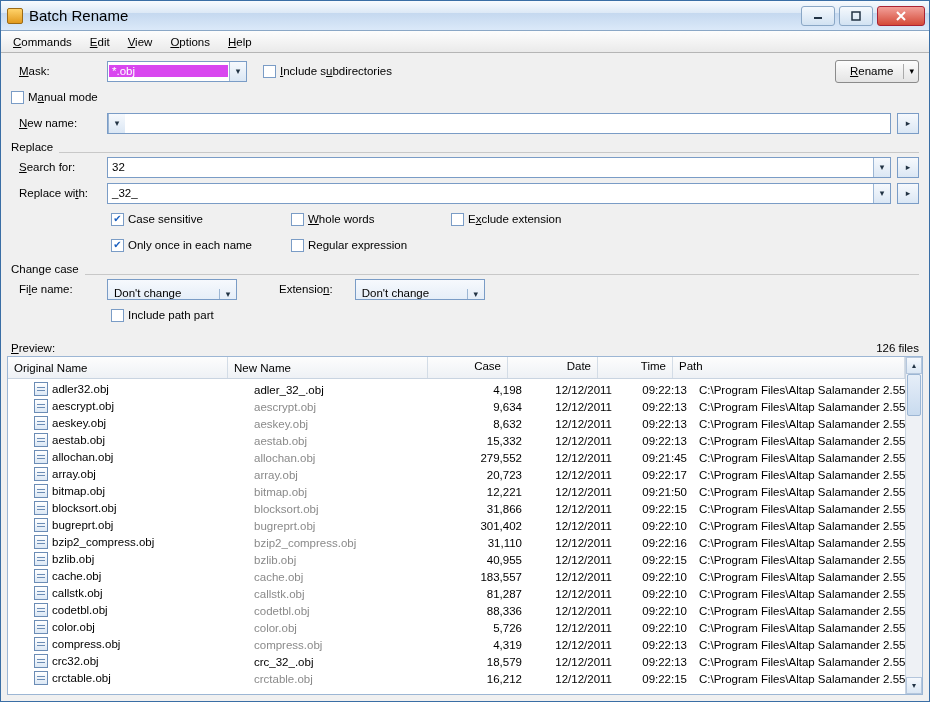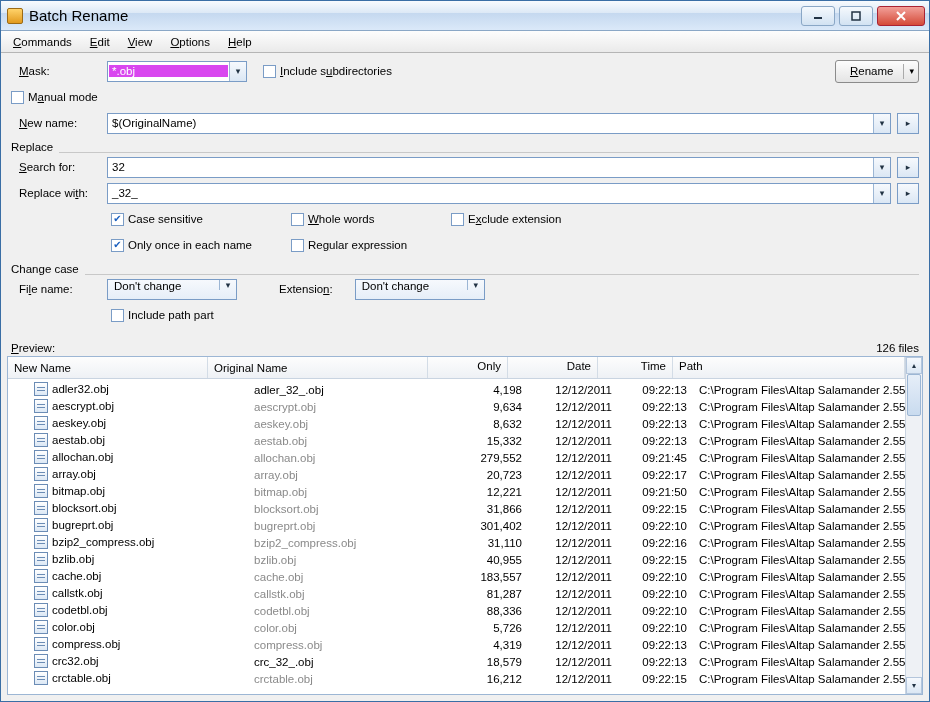--- a/index.html
+++ b/index.html
@@ -125,21 +125,21 @@
 }
 .btn.split { padding-right: 4px; }
 .btn.split .sep { width:1px;height:15px;background:#aaa;margin:0 5px 0 10px; }
 .wide-combo { flex:1; }
 .indent { margin-left: 100px; display:flex; gap:30px; flex-wrap:wrap; }
 .dropdown-box {
   width: 130px;
   height: 21px;
   border: 1px solid #7a9cc6;
   background: linear-gradient(#f6f9fd,#e6eef8);
-  display:flex; align-items:flex-start;
+  display:flex; align-items:flex-end;
 }
 .dropdown-box .dval { flex:1; padding:0 6px; }
 .dropdown-box .darr { width:17px;text-align:center;font-size:9px;color:#234;border-left:1px solid #9cb6d4; }
 .preview-bar {
   display:flex; align-items:center; justify-content:space-between;
   padding: 0 10px 2px 10px;
   margin-top: 11px;
 }
 .table-wrap {
   flex:1;
@@ -273,21 +273,20 @@
     <div class="row">
       <div class="checkbox">
         <div class="cb"></div>
         <span>M<u>a</u>nual mode</span>
       </div>
     </div>
 
     <div class="row">
       <div class="lbl"><u>N</u>ew name:</div>
       <div class="combo wide-combo">
-        <div class="cval">$(OriginalName)</div>
         <div class="arrow">▾</div>
       </div>
       <div class="arrowbtn">▸</div>
     </div>
 
     <div class="groupline">
       <div class="gtitle">Replace</div>
       <div class="hr"></div>
     </div>
 
@@ -364,23 +363,23 @@
   </div>
 
   <div class="preview-bar">
     <span><u>P</u>review:</span>
     <span>126 files</span>
   </div>
 
   <div class="table-wrap">
     <div class="table">
       <div class="thead">
+        <div class="th col-orig">Original Name</div>
         <div class="th col-new">New Name</div>
-        <div class="th col-orig">Original Name</div>
-        <div class="th col-size">Only</div>
+        <div class="th col-size">Case</div>
         <div class="th col-date">Date</div>
         <div class="th col-time">Time</div>
         <div class="th col-path">Path</div>
       </div>
       <div class="tbody" id="tbody">
           <div class="tr">
             <div class="td col-orig">
               <span class="fileicon"></span>
               <span>adler32.obj</span>
             </div>

